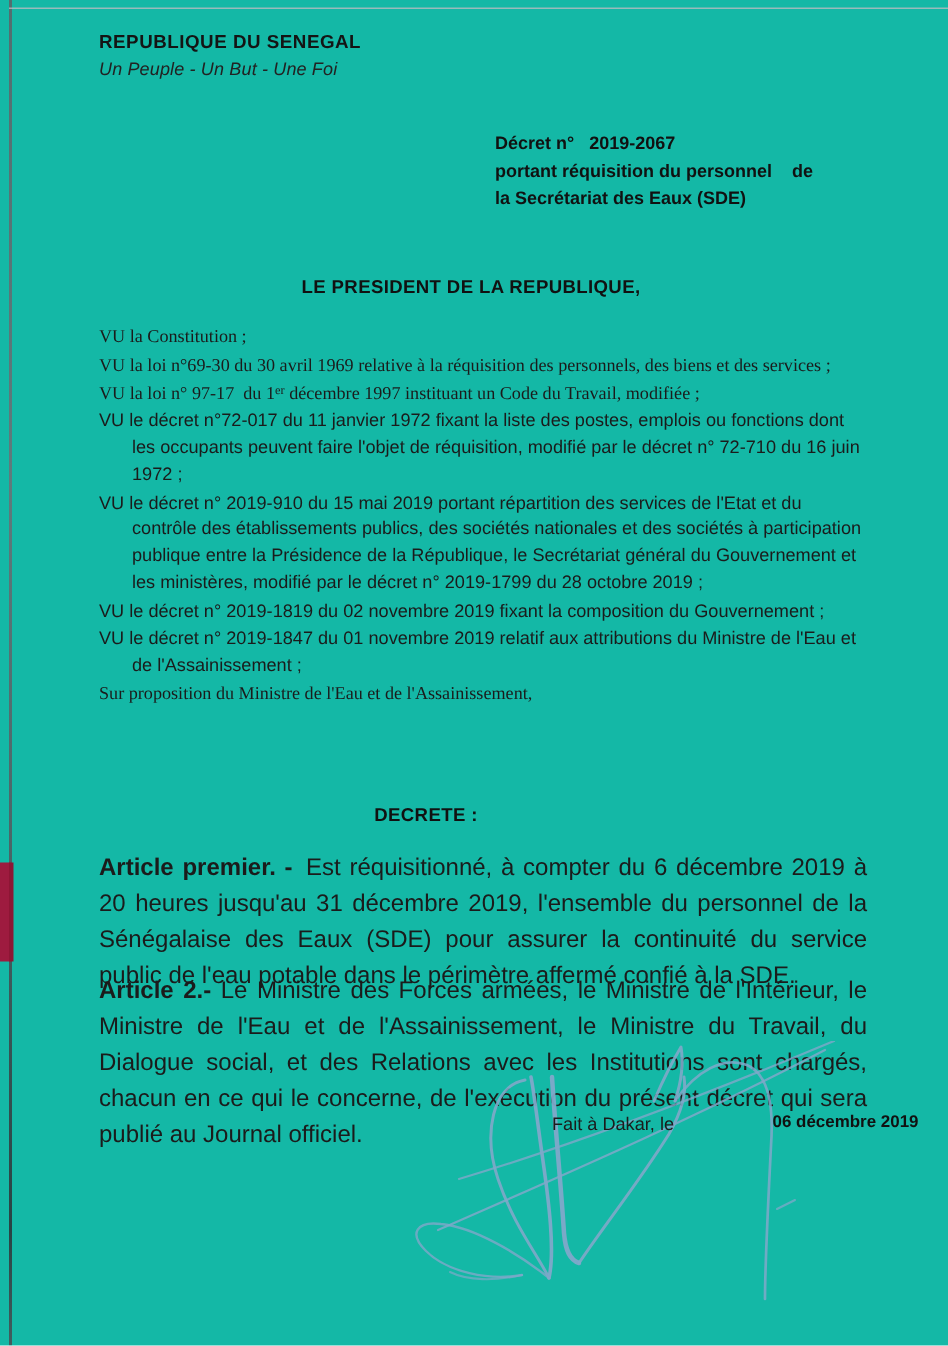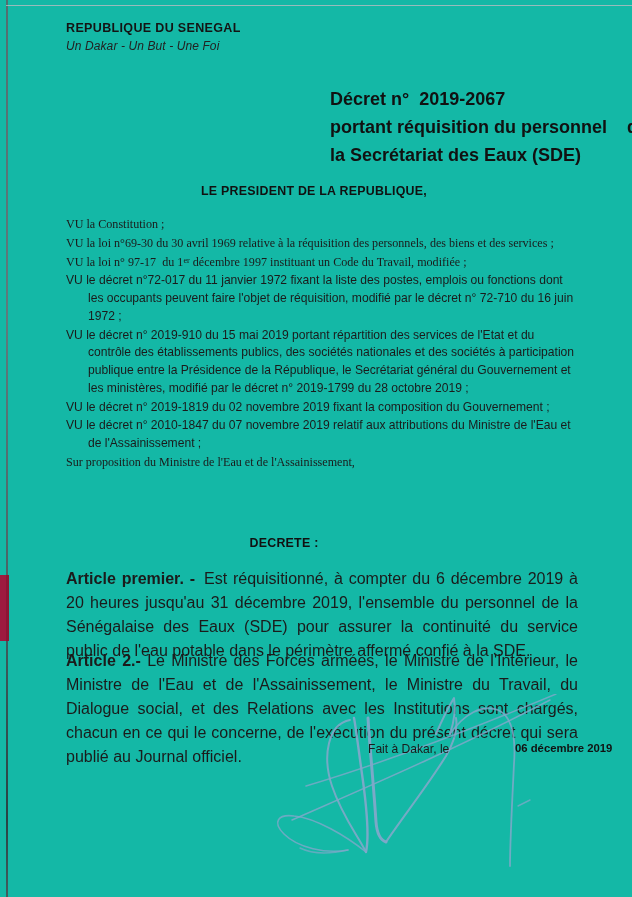--- a/index.html
+++ b/index.html
@@ -85,21 +85,21 @@
     letter-spacing: .1px;
   }
 
   
   .decree-block {
     position: absolute;
     left: 330px;
     top: 86px;
     width: 260px;
     font-weight: bold;
-    font-size: 18px;
+    font-size: 12px;
     line-height: 1.55;
     color: #111;
   }
   .decree-line { white-space: pre; }
   .decree-num { margin-left: 10px; }
 
   
   .president {
     position: absolute;
     left: 0;
@@ -207,41 +207,41 @@
 
   <div class="edge-left"></div>
   <div class="edge-top"></div>
   <div class="edge-red"></div>
   <div class="edge-red2"></div>
 
   <div class="content">
 
     <div class="header">
       <div class="republic">REPUBLIQUE DU SENEGAL</div>
-      <div class="motto">Un Dakar - Un But - Une Foi</div>
+      <div class="motto">Un Peuple - Un But - Une Foi</div>
     </div>
 
     <div class="decree-block">
       <div class="decree-line"><span>Décret n°</span><span class="decree-num">2019-2067</span></div>
       <div class="decree-line">portant réquisition du personnel    de</div>
       <div class="decree-line">la Secrétariat des Eaux (SDE)</div>
     </div>
 
     <div class="president">
       <span>LE PRESIDENT DE LA REPUBLIQUE,</span>
     </div>
 
     <div class="vu-list">
       <p class="vu noindent">VU la Constitution ;</p>
       <p class="vu noindent">VU la loi n°69-30 du 30 avril 1969 relative à la réquisition des personnels, des biens et des services ;</p>
       <p class="vu noindent">VU la loi n° 97-17&nbsp; du 1<sup>er</sup> décembre 1997 instituant un Code du Travail, modifiée ;</p>
       <p class="vu">VU le décret n°72-017  du 11 janvier 1972 fixant la liste des postes, emplois ou fonctions dont les occupants peuvent faire l'objet de réquisition, modifié par le décret n° 72-710  du 16 juin 1972 ;</p>
       <p class="vu">VU le décret n° 2019-910 du 15 mai 2019 portant répartition des services de l'Etat et du contrôle des établissements publics, des sociétés nationales et des sociétés à participation publique entre la Présidence de la République, le Secrétariat général du Gouvernement et les ministères, modifié par le décret n° 2019-1799 du 28 octobre 2019 ;</p>
       <p class="vu">VU le décret n° 2019-1819 du 02 novembre 2019 fixant la composition du Gouvernement ;</p>
-      <p class="vu">VU le décret n° 2010-1847 du 07 novembre 2019 relatif aux attributions du Ministre de l'Eau et de l'Assainissement ;</p>
+      <p class="vu">VU le décret n° 2019-1847 du 01 novembre 2019 relatif aux attributions du Ministre de l'Eau et de l'Assainissement ;</p>
       <p class="vu noindent">Sur proposition du Ministre de l'Eau et de l'Assainissement,</p>
     </div>
 
     <div class="decrete">
       <span>DECRETE :</span>
     </div>
 
     <div class="article article-1"><span class="art-label">Article premier. -</span><span class="art-gap"></span><span>Est réquisitionné, à compter du 6 décembre 2019 à 20 heures jusqu'au 31 décembre 2019, l'ensemble du personnel de la Sénégalaise des Eaux (SDE) pour assurer la continuité du service public de l'eau potable dans le périmètre affermé confié à la SDE.</span></div>
 
     <div class="article article-2"><span class="art-label">Article 2.-</span> <span>Le Ministre des Forces armées, le Ministre de l'Intérieur, le Ministre de l'Eau et de l'Assainissement, le Ministre du Travail, du Dialogue social, et des Relations avec les Institutions sont chargés, chacun en ce qui le concerne, de l'exécution du présent décret qui sera publié au Journal officiel.</span></div>

